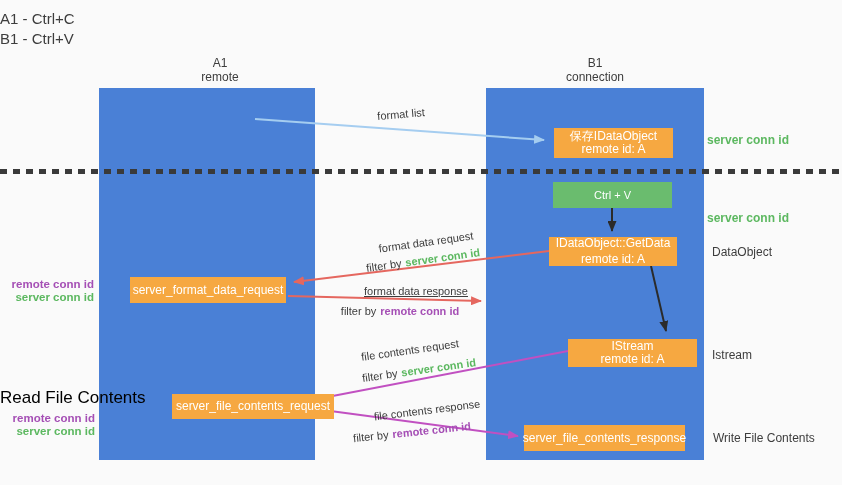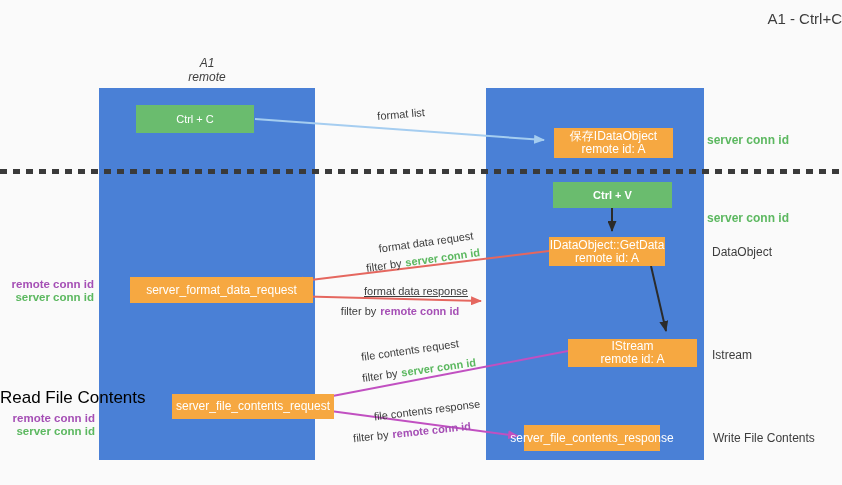--- a/index.html
+++ b/index.html
@@ -10,21 +10,21 @@
   #canvas {
     position: relative;
     width: 842px;
     height: 485px;
     overflow: hidden;
     background: var(--background, #fafafa);
   }
   .abs { position: absolute; }
   .title {
     left: 0; right: 0; top: 9px;
-    text-align: right;
+    text-align: left;
     font-size: 15px;
     line-height: 20px;
     color: var(--text-dark, #3d3d3d);
     z-index: 5;
   }
   .lane-header {
     text-align: center;
     font-size: 12px;
     line-height: 14px;
     color: var(--text-dark, #3d3d3d);
@@ -81,25 +81,30 @@
   .side-left .purple { color: var(--text-purple, #a54fb5); font-weight: bold; }
   .side-left .green  { color: var(--text-green, #5cb860); font-weight: bold; }
 </style>
 </head>
 <body>
 
 <div id="canvas">
 
   <div class="abs title">
     <div>A1 - Ctrl+C</div>
-  </div>
-
-  <div class="abs lane-header" style="left:99px; top:56px; width:216px;font-style:italic;">
+    <div>B1 - Ctrl+V</div>
+  </div>
+
+  <div class="abs lane-header" style="left:112px; top:56px; width:216px;">
     <div>A1</div>
     <div>remote</div>
+  </div>
+  <div class="abs lane-header" style="left:486px; top:56px; width:218px;">
+    <div>B1</div>
+    <div>connection</div>
   </div>
 
   <div class="abs lane" style="left:99px; top:88px; width:216px; height:372px;"></div>
   <div class="abs lane" style="left:486px; top:88px; width:218px; height:372px;"></div>
 
   <div class="abs divider"></div>
 
   <svg class="arrows" width="842" height="485">
     <defs>
       <marker id="m-blue" markerUnits="userSpaceOnUse" markerWidth="11" markerHeight="9" refX="10" refY="4.5" orient="auto">
@@ -117,53 +122,50 @@
     </defs>
     <line x1="255" y1="119" x2="544" y2="140" style="stroke: var(--arrow-lightblue, #a5cdf0);" stroke-width="2" marker-end="url(#m-blue)"></line>
     <line x1="612" y1="208" x2="612" y2="231" style="stroke: var(--arrow-black, #2b2b2b);" stroke-width="2" marker-end="url(#m-black)"></line>
     <line x1="651" y1="266" x2="666" y2="331" style="stroke: var(--arrow-black, #2b2b2b);" stroke-width="2" marker-end="url(#m-black)"></line>
     <line x1="549" y1="251" x2="294" y2="282" style="stroke: var(--arrow-red, #e5675f);" stroke-width="2" marker-end="url(#m-red)"></line>
     <line x1="288" y1="296" x2="481" y2="301" style="stroke: var(--arrow-red, #e5675f);" stroke-width="2" marker-end="url(#m-red)"></line>
     <line x1="568" y1="351" x2="296" y2="403" style="stroke: var(--arrow-magenta, #c150c1);" stroke-width="2" marker-end="url(#m-magenta)"></line>
     <line x1="293" y1="406" x2="518" y2="436" style="stroke: var(--arrow-magenta, #c150c1);" stroke-width="2" marker-end="url(#m-magenta)"></line>
   </svg>
 
-  <div class="abs box green" style="left:136px; top:105px; width:118px; height:28px; font-size:11px;">
-    <div>Ctrl + C</div>
-  </div>
 
   <div class="abs box orange" style="left:554px; top:128px; width:119px; height:30px;">
     <div>保存IDataObject</div>
     <div>remote id: A</div>
   </div>
 
-  <div class="abs box green" style="left:553px; top:182px; width:119px; height:26px; font-size:11px;font-weight:bold;">
+  <div class="abs box green" style="left:553px; top:182px; width:119px; height:26px; font-size:11px;">
     <div>Ctrl + V</div>
   </div>
 
-  <div class="abs box orange" style="left:549px; top:237px; width:116px; height:29px;">
+  <div class="abs box orange" style="left:549px; top:237px; width:128px; height:29px;justify-content:space-between;">
     <div>IDataObject::GetData</div>
     <div>remote id: A</div>
   </div>
 
-  <div class="abs box orange" style="left:130px; top:277px; width:183px; height:26px;text-align:right;">
+  <div class="abs box orange" style="left:130px; top:277px; width:156px; height:26px;text-align:right;">
     <div>server_format_data_request</div>
   </div>
 
 
   <div class="abs box orange" style="left:568px; top:339px; width:129px; height:28px;">
     <div>IStream</div>
     <div>remote id: A</div>
   </div>
 
   <div class="abs box orange" style="left:140px; top:394px; width:162px; height:25px;margin-left:32px;">
     <div>server_file_contents_request</div>
   </div>
 
-  <div class="abs box orange" style="left:524px; top:425px; width:136px; height:26px;">
+  <div class="abs box orange" style="left:524px; top:425px; width:161px; height:26px;">
     <div>server_file_contents_response</div>
   </div>
 
   <div class="abs alabel r5" style="left:401px; top:114px;">format list</div>
 
   <div class="abs alabel r8" style="left:426px; top:242px;">format data request</div>
   <div class="abs alabel r8" style="left:423px; top:260px;">
     <span>filter by</span><span class="key-green">server conn id</span>
   </div>
 

